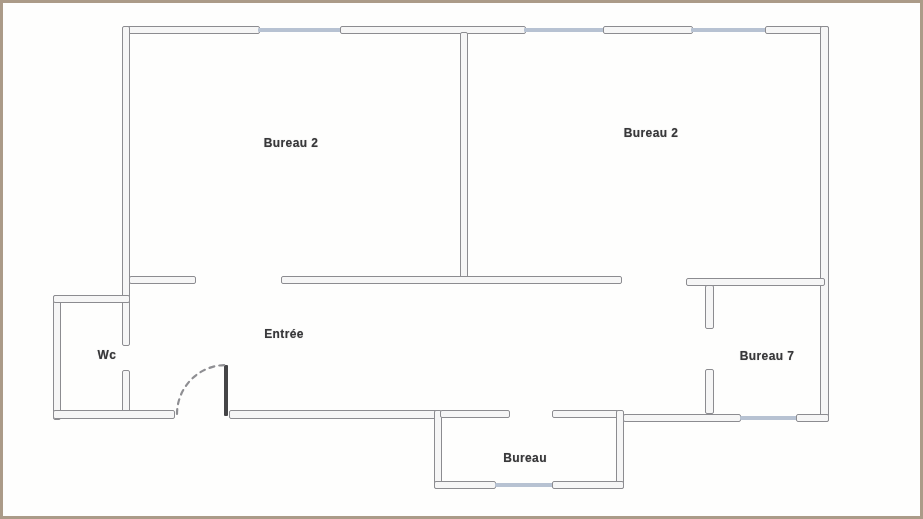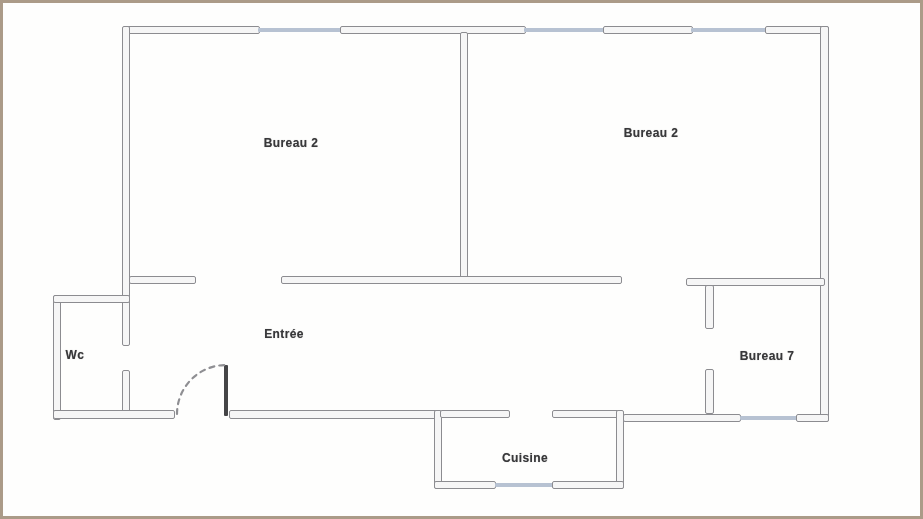--- a/index.html
+++ b/index.html
@@ -88,18 +88,18 @@
     <div class="wall" style="left:702px;top:282px;width:9px;height:44px;"></div>
     <div class="wall" style="left:702px;top:366px;width:9px;height:45px;"></div>
 
     <svg class="arc-overlay" width="923" height="519" viewBox="0 0 923 519">
       <path d="M 174 411 A 49 49 0 0 1 223 362" fill="none" stroke="#8f8f93" stroke-width="2.2" stroke-dasharray="5 5" stroke-linecap="round"></path>
     </svg>
 
     <div class="room-label" style="left:230px;top:133px;">Bureau 2</div>
     <div class="room-label" style="left:590px;top:123px;">Bureau 2</div>
     <div class="room-label" style="left:706px;top:346px;">Bureau 7</div>
-    <div class="room-label" style="left:14px;top:345px;">Wc</div>
+    <div class="room-label" style="left:46px;top:345px;">Wc</div>
     <div class="room-label" style="left:223px;top:324px;">Entrée</div>
-    <div class="room-label" style="left:464px;top:448px;">Cuisine</div>
+    <div class="room-label" style="left:464px;top:448px;">Bureau</div>
 
   </div>
 </div>
 
 </body></html>

